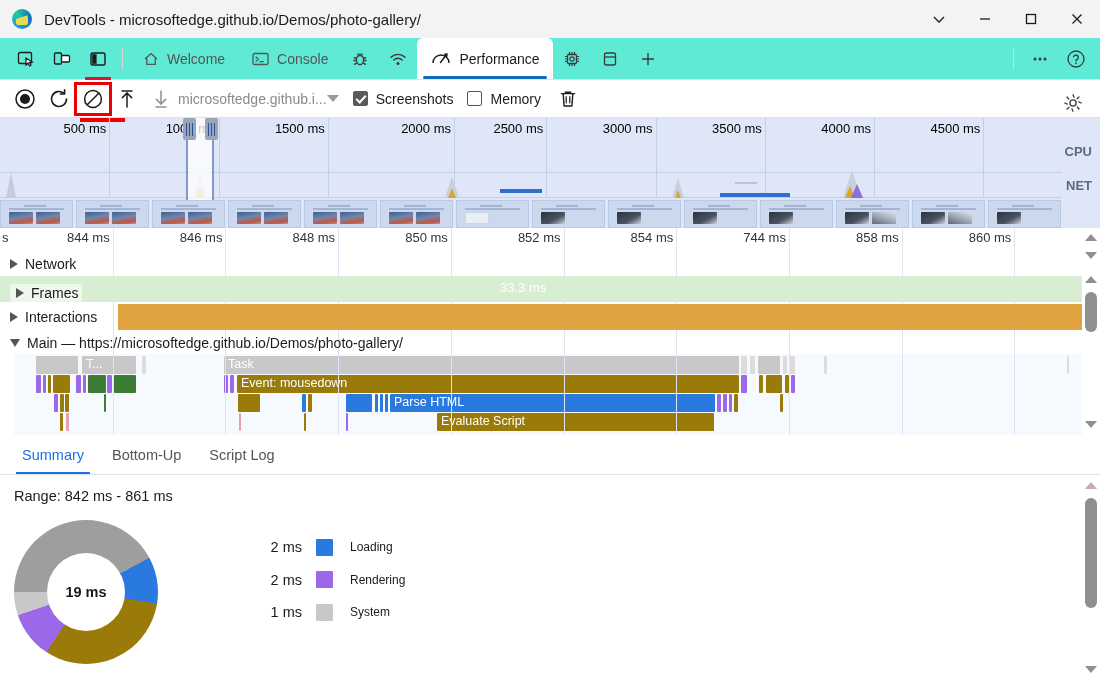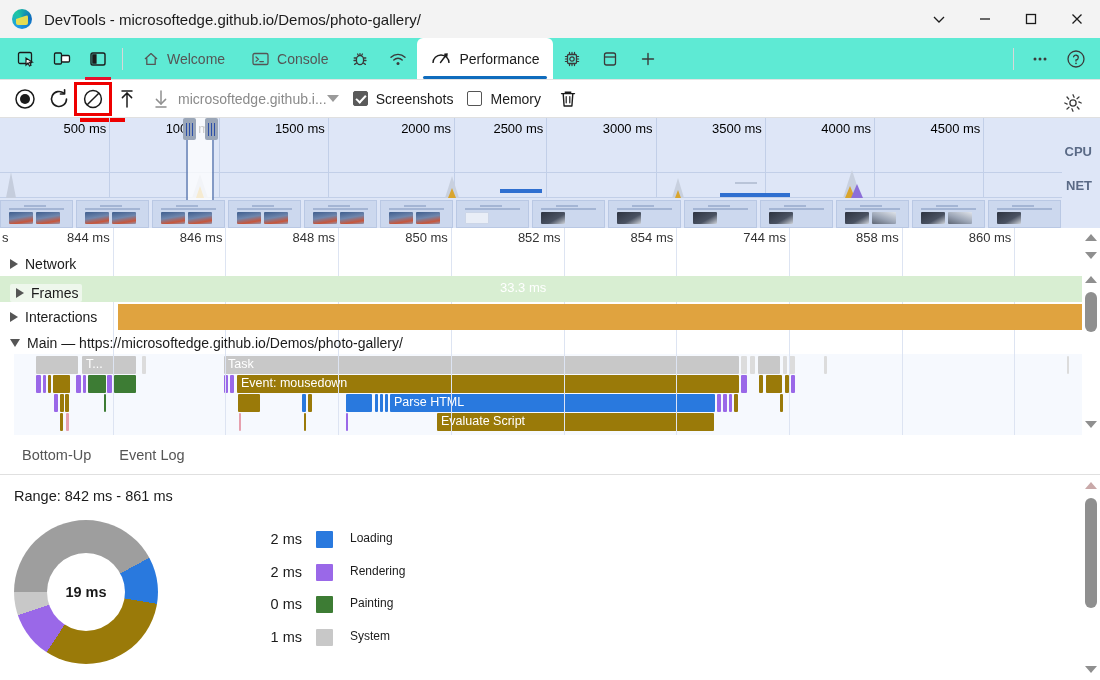--- a/index.html
+++ b/index.html
@@ -183,21 +183,21 @@
 
   .donut-wrap { position: absolute; left: 14px; top: 44px; width: 144px; height: 144px; }
   .donut { width: 144px; height: 144px; border-radius: 50%; }
   .donut-hole {
     position: absolute; left: 33px; top: 33px; width: 78px; height: 78px;
     background: #fff; border-radius: 50%; display: flex; align-items: center; justify-content: center;
   }
   .donut-hole span { font-size: 14.5px; font-weight: bold; color: #1b1b1b; }
 
   .legend { position: absolute; left: 250px; top: 55px; }
-  .lrow { display: flex; height: 32.5px; }
+  .lrow { display: flex; align-items: center; height: 32.5px; }
   .lval { width: 52px; text-align: right; font-size: 14.5px; color: #1b1b1b; }
   .lsw { width: 17px; height: 17px; margin-left: 14px; border-radius: 1px; flex: none; }
   .lname { margin-left: 17px; font-size: 12px; color: #1b1b1b; }
 </style>
 </head>
 <body>
 
 <div id="app">
 
   <div class="titlebar">
@@ -744,25 +744,28 @@
           <span class="sb-up"></span>
         </div>
       <div class="sb-thumb" style="top:64px;height:40px"></div>
       <div class="sb-arrow" style="position:absolute;bottom:2px">
           <span class="sb-dn"></span>
         </div>
     </div>
   </div>
 
   <div class="sumtabs">
+    <div class="stab active">
+        <span>Summary</span>
+      </div>
     <div class="stab">
         <span>Bottom-Up</span>
       </div>
     <div class="stab">
-        <span>Event Log</span>
+        <span>Script Log</span>
       </div>
   </div>
 
   <div class="sumbody">
     <div class="range-text">Range: 842 ms - 861 ms</div>
 
     <div class="donut-wrap">
       <div class="donut" id="donut" style="background: conic-gradient(from -90deg, rgb(158, 158, 158) 0deg, rgb(158, 158, 158) 151.579deg, rgb(41, 121, 222) 151.579deg, rgb(41, 121, 222) 189.474deg, rgb(154, 122, 9) 189.474deg, rgb(154, 122, 9) 303.158deg, rgb(154, 104, 232) 303.158deg, rgb(154, 104, 232) 341.053deg, rgb(61, 124, 52) 341.053deg, rgb(61, 124, 52) 341.053deg, rgb(200, 200, 200) 341.053deg, rgb(200, 200, 200) 360deg);"></div>
       <div class="donut-hole">
         <span>19 ms</span>
@@ -774,25 +777,20 @@
           <div class="lval">2 ms</div>
           <div class="lsw" style="background: rgb(41, 121, 222);"></div>
           <div class="lname">Loading</div>
         </div>
         <div class="lrow">
           <div class="lval">2 ms</div>
           <div class="lsw" style="background: rgb(154, 104, 232);"></div>
           <div class="lname">Rendering</div>
         </div>
         <div class="lrow">
-          <div class="lval">0 ms</div>
-          <div class="lsw" style="background: rgb(61, 124, 52);"></div>
-          <div class="lname">Painting</div>
-        </div>
-        <div class="lrow">
           <div class="lval">1 ms</div>
           <div class="lsw" style="background: rgb(200, 200, 200);"></div>
           <div class="lname">System</div>
         </div>
       </div>
 
     <div class="vscroll" style="top:0;height:204px">
       <div class="sb-arrow">
           <span class="sb-up" style="border-bottom-color:#c9a9a9"></span>
         </div>

